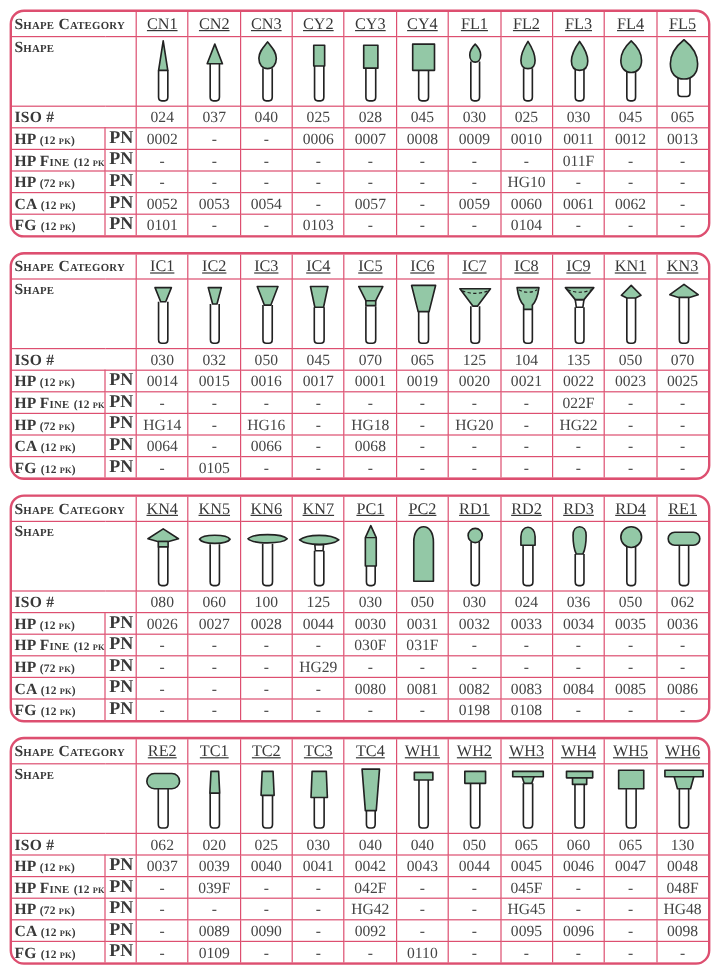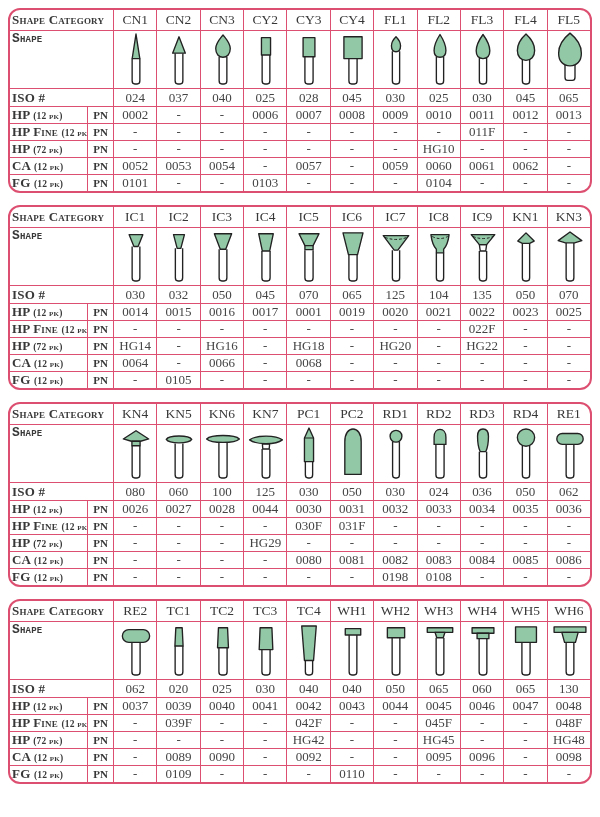--- a/index.html
+++ b/index.html
@@ -32,21 +32,21 @@
   }
   table.chart td{
     border:1.5px solid var(--pink);
     padding:0 2px;
     overflow:hidden;
     white-space:nowrap;
   }
   col.c-label{width:78px;}
   col.c-pn{width:26px;}
   .r-head td{height:21px;}
-  .r-shape td{height:41px;font-family:Liberation Mono, monospace;}
+  .r-shape td{height:41px;}
   .r-iso td{height:18px;margin-top:44px;}
   .r-data td{height:16px;}
   td.lab{
     text-align:left;
     padding-left:5px;
     font-weight:bold;
     font-variant:small-caps;
     font-size:13px;
     letter-spacing:.2px;
   }
@@ -54,30 +54,31 @@
     font-size:9.5px;
     font-variant:small-caps;
     font-weight:bold;
     text-align:right;
   }
   td.shape-lab{vertical-align:top;padding-top:2px;}
   td.code{
     text-align:center;
     font-size:13.5px;
     font-weight:normal;
+    text-decoration:underline;
   }
   td.val{
     text-align:center;
     font-size:13px;
     color:#444;
   }
   td.pn{
-    text-align:center;
+    text-align:right;
     font-weight:bold;
-    font-size:11px;
+    font-size:15px;
     padding:0;
   }
   td.shape-cell{
     text-align:center;
     vertical-align:middle;
     padding:1px 0 0 0;
   }
   td.shape-cell svg{display:inline-block;vertical-align:middle;}
 </style>
 </head>

